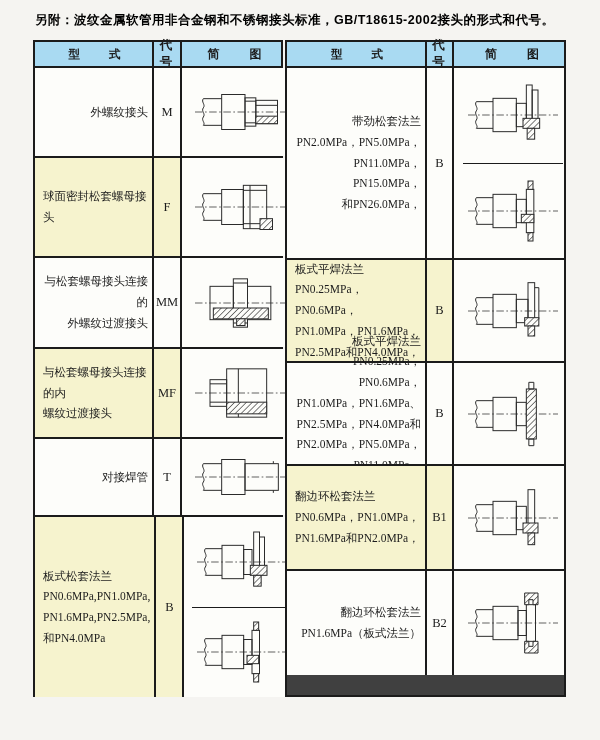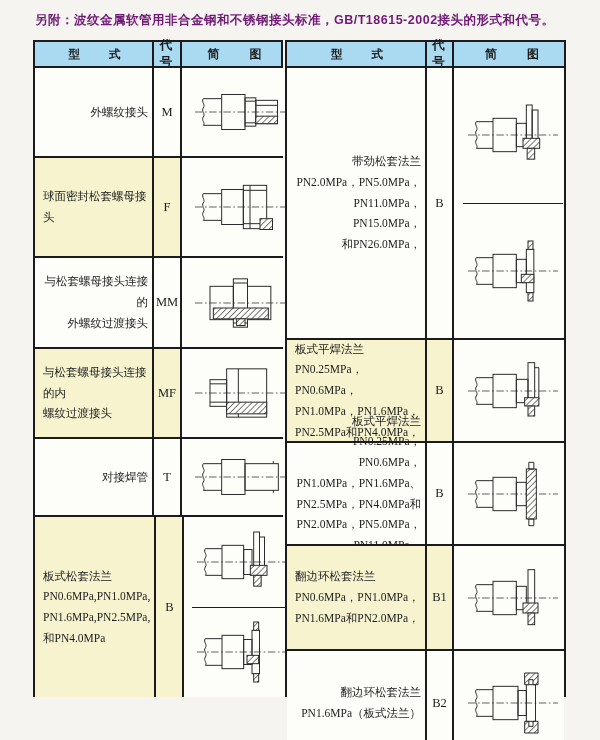--- a/index.html
+++ b/index.html
@@ -7,21 +7,21 @@
     width:600px;height:740px;position:relative;
     background:#f5f4f1;
     font-family:"Liberation Serif", serif;
     color:#1c1c1c;
     overflow:hidden;
   }
   .page-title{
     position:absolute;left:35px;top:12px;width:545px;
     font-family:"Liberation Sans", sans-serif;
     font-weight:bold;font-size:12.5px;letter-spacing:0.5px;
-    color:#701a75;white-space:nowrap;
+    color:#000000;white-space:nowrap;
   }
   .tbl{
     position:absolute;top:40px;
     border:2px solid #1b1b1b;background:#404040;
     display:flex;flex-direction:column;box-sizing:border-box;
   }
   #tblL{left:33px;width:250px;height:657px;}
   #tblR{left:285px;width:281px;height:657px;}
   .row{display:flex;border-bottom:2px solid #1b1b1b;box-sizing:border-box;flex:0 0 auto;}
   .row:last-child{border-bottom:none;}
@@ -196,21 +196,21 @@
   </div>
 </div>
 
 <div class="tbl tR" id="tblR">
   <div class="row" style="height:26px">
     <div class="cell ctype hdr">型　　式</div>
     <div class="cell ccode hdr">代号</div>
     <div class="cell cdiag hdr">简　　图</div>
   </div>
 
-  <div class="row" style="height:272px">
+  <div class="row" style="height:192px">
     <div class="cell ctype bg-white">
       <span class="line">带劲松套法兰</span>
       <span class="line">PN2.0MPa，PN5.0MPa，</span>
       <span class="line">PN11.0MPa，PN15.0MPa，</span>
       <span class="line">和PN26.0MPa，</span>
     </div>
     <div class="cell ccode bg-white">B</div>
     <div class="cell cdiag split bg-white">
       <div class="half">
         <svg class="dg" viewBox="0 0 120 84">

